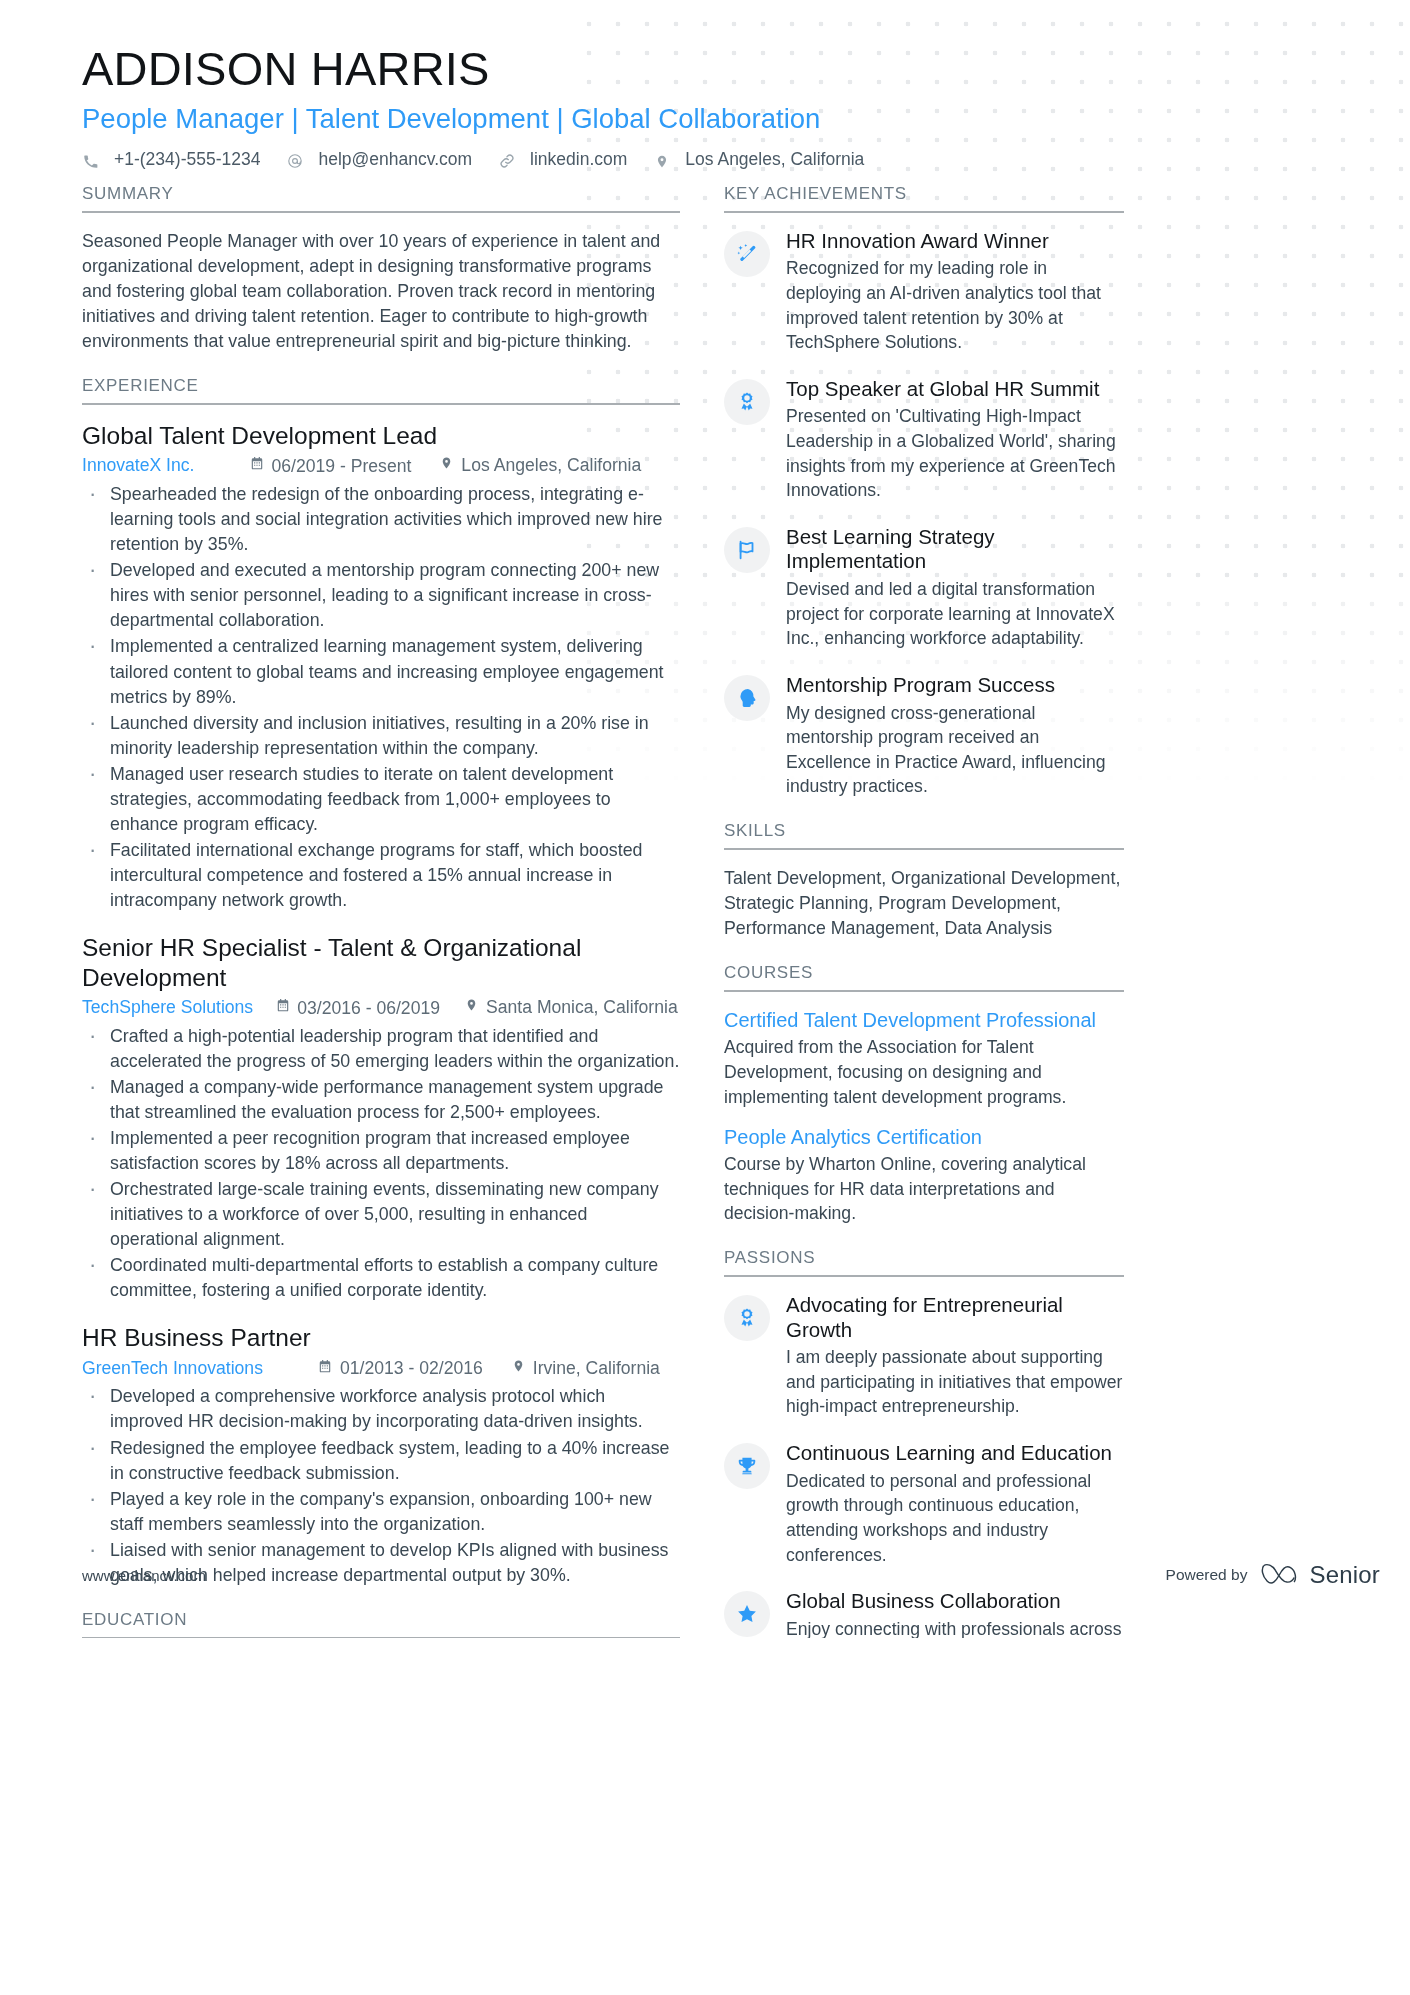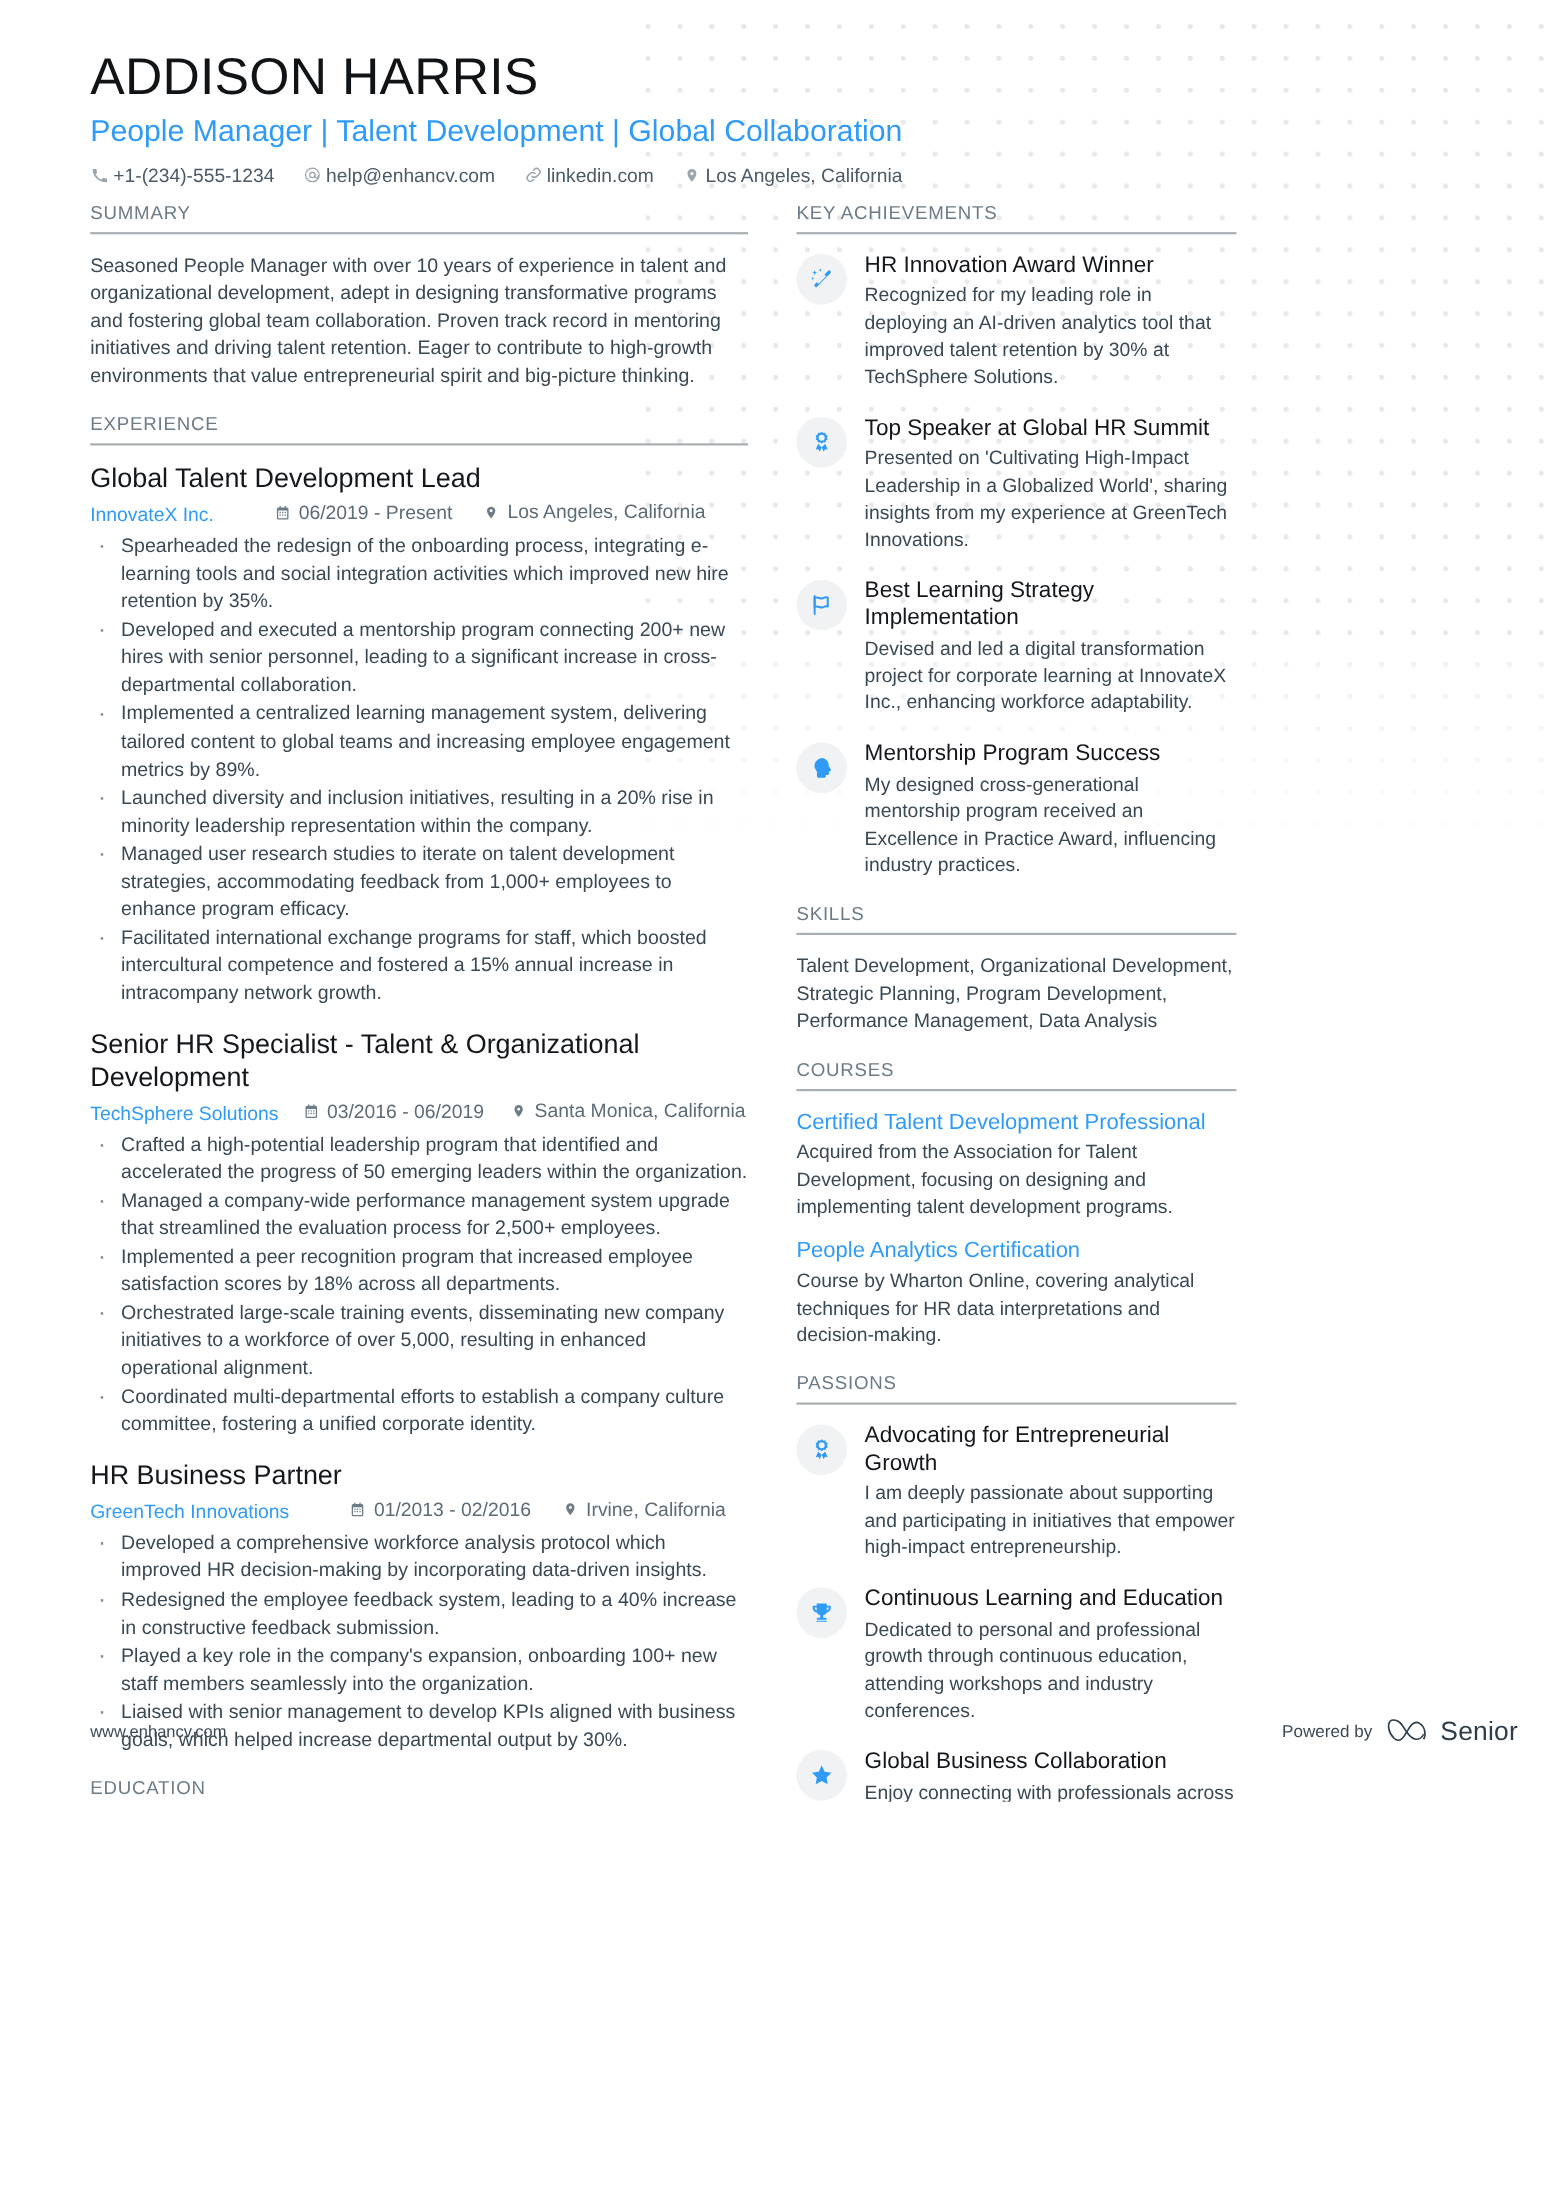--- a/index.html
+++ b/index.html
@@ -52,21 +52,21 @@
   }
   .contacts {
     margin-top: 14px;
     display: flex;
     align-items: center;
     gap: 26px;
     font-size: 17.5px;
     color: #4b5a66;
     flex-wrap: nowrap;
   }
-  .contact { display: flex; align-items: center; gap: 4px; white-space: nowrap; }
+  .contact { display: flex; align-items: flex-end; gap: 15px; white-space: nowrap; }
   .contact .ci { display: inline-flex; width: 17px; height: 17px; align-items: center; justify-content: center; color: #9aa5ad; flex: 0 0 auto; }
   .contact .ci svg { display: block; }
 
   
   .cols {
     display: flex;
     padding: 14px 56px 0 56px;
     gap: 44px;
     align-items: flex-start;
   }
@@ -103,21 +103,21 @@
   .job-meta {
     display: flex;
     align-items: baseline;
     gap: 0;
     font-size: 17.6px;
     color: #5d6b76;
     margin-bottom: 5px;
     white-space: nowrap;
   }
   .job-company { color: #2f9bf7; flex: 0 0 auto; }
-  .meta-item { display: inline-flex; align-items: center; gap: 7px; flex: 0 0 auto; }
+  .meta-item { display: inline-flex; gap: 7px; flex: 0 0 auto; }
   .meta-item .mi { display: inline-flex; width: 15px; height: 16px; color: #6d7b86; align-items: center; justify-content: center; }
   .m-date { margin-left: 55px; }
   .m-loc  { margin-left: 28px; }
   .job-meta.tight .m-date { margin-left: 22px; }
   .job-meta.tight .m-loc { margin-left: 24px; }
 
   ul.bullets { list-style: none; }
   ul.bullets li {
     position: relative;
     padding-left: 28px;

